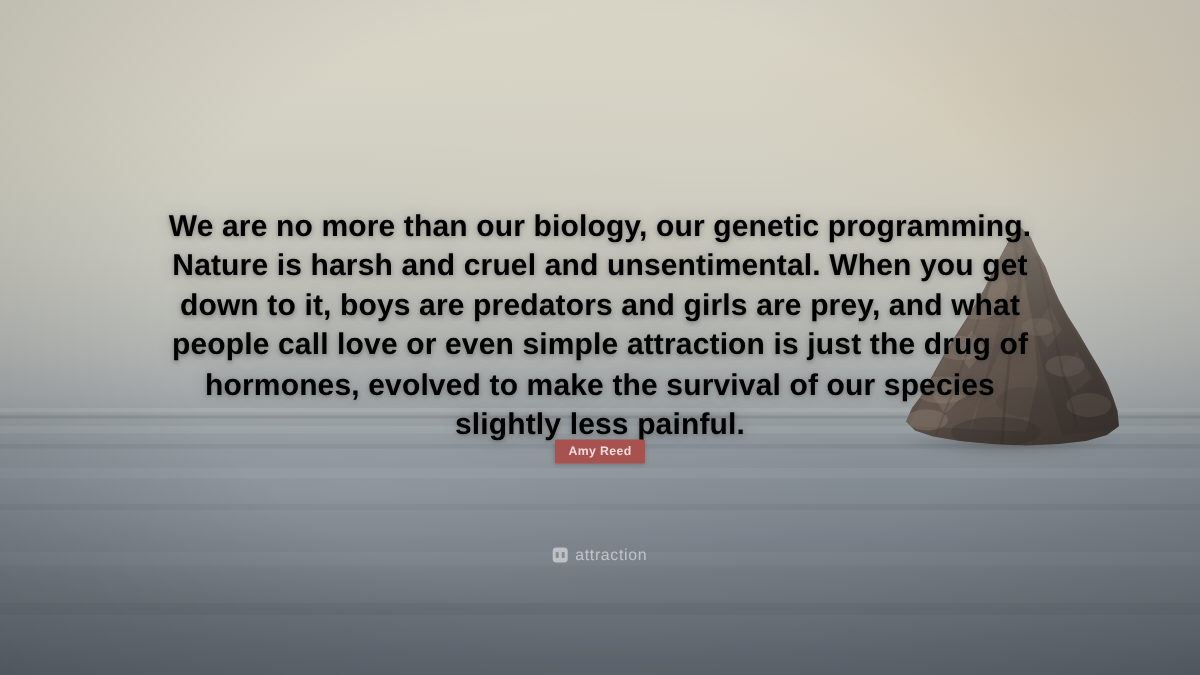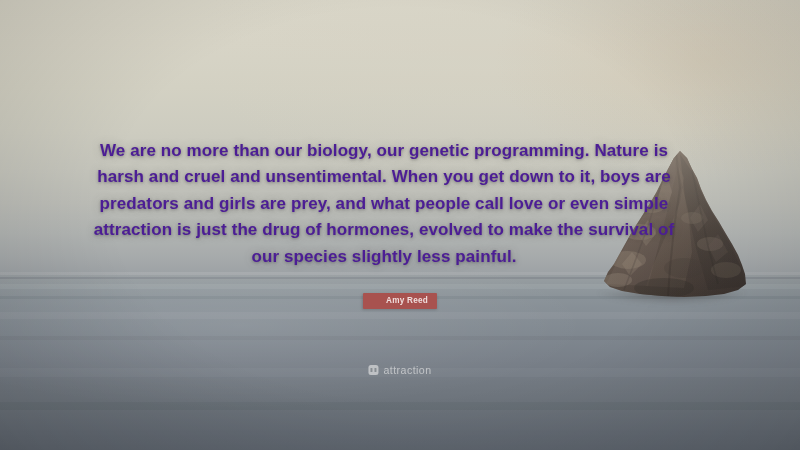--- a/index.html
+++ b/index.html
@@ -108,45 +108,45 @@
     width: 152px;
     height: 26px;
     background: radial-gradient(ellipse 76px 13px at 50% 0%,
       rgba(48,44,44,0.50) 0%, rgba(60,58,58,0.22) 55%, rgba(70,70,72,0) 100%);
     filter: blur(2px);
   }
 
   
   .quote {
     position: absolute;
-    left: 84px;
+    left: 100px;
     top: 138px;
     width: 600px;
     text-align: center;
-    color: #4c1d95;
-    font-size: 17px;
+    color: #000000;
+    font-size: 20px;
     font-weight: 700;
     line-height: 26.4px;
     letter-spacing: 0.1px;
     text-shadow: 0 1px 3px rgba(60,60,60,0.45), 0 0 10px rgba(80,80,80,0.25);
     white-space: pre-line;
   }
 
   
   .author-badge {
     position: absolute;
     left: 50%;
     top: 293px;
     transform: translateX(-50%);
     background: #a8524f;
     color: #f0dedd;
     font-size: 8.2px;
     font-weight: 700;
     letter-spacing: 0.25px;
-    padding: 3px 9px 4px 23px;
+    padding: 3px 9px 4px 9px;
     border-radius: 1px;
     white-space: nowrap;
     box-shadow: 0 1px 3px rgba(0,0,0,0.18);
   }
 
   
   .watermark {
     position: absolute;
     left: 50%;
     top: 364px;

